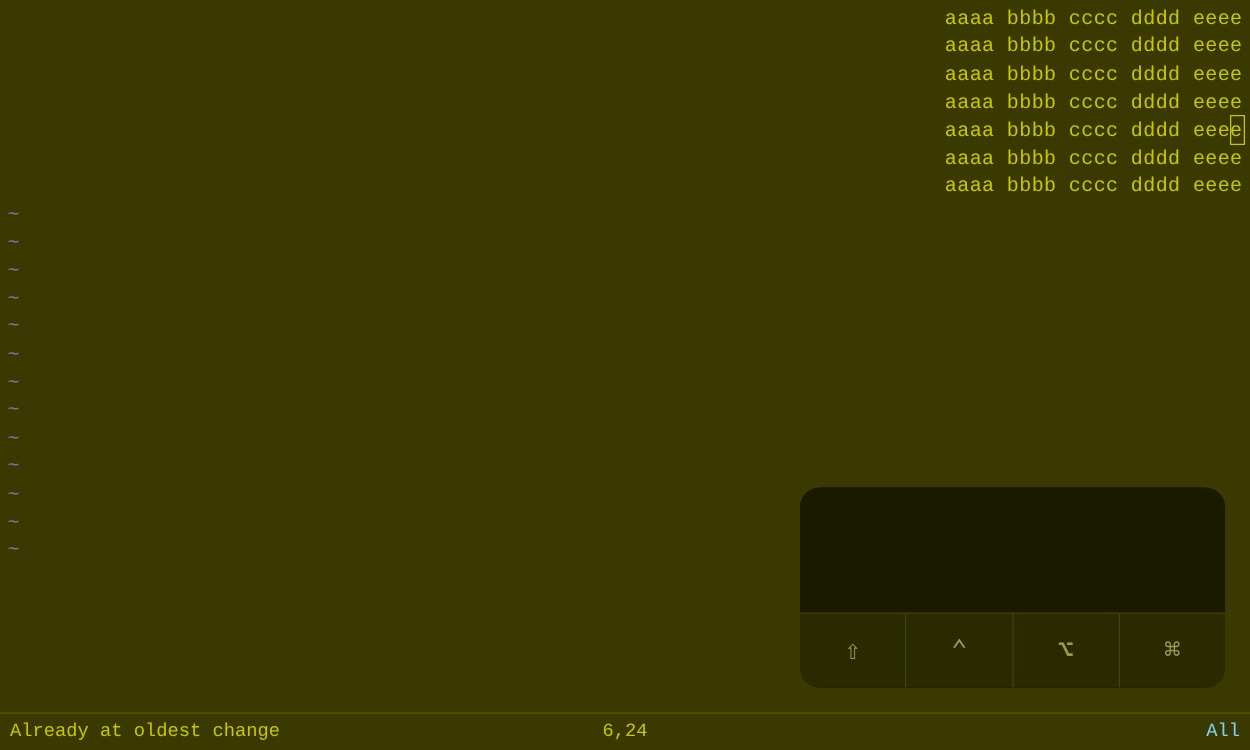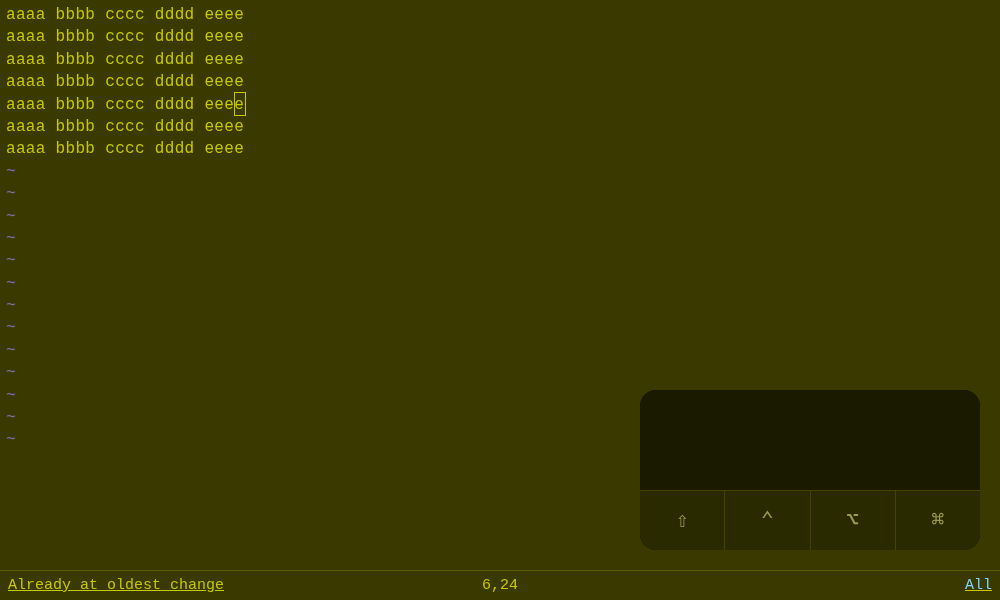--- a/index.html
+++ b/index.html
@@ -23,20 +23,21 @@
       width: 100%;
       height: 570px;
       padding: 4px 6px;
       position: relative;
     }
 
     .text-line {
       line-height: 1.4;
       white-space: pre;
       letter-spacing: 0.02em;
+      text-align: right;
     }
 
     .cursor-char {
       position: relative;
       display: inline-block;
     }
 
     .cursor-char::after {
       content: '';
       position: absolute;
@@ -57,21 +58,20 @@
       bottom: 0;
       left: 0;
       width: 100%;
       height: 30px;
       background-color: #3a3a00;
       display: flex;
       align-items: center;
       justify-content: space-between;
       padding: 0 8px;
       border-top: 1px solid #5a5a00;
-      text-decoration: underline;
     }
 
     #status-left {
       color: #c8c800;
       font-size: 15px;
     }
 
     #status-center {
       color: #c8c800;
       font-size: 15px;

